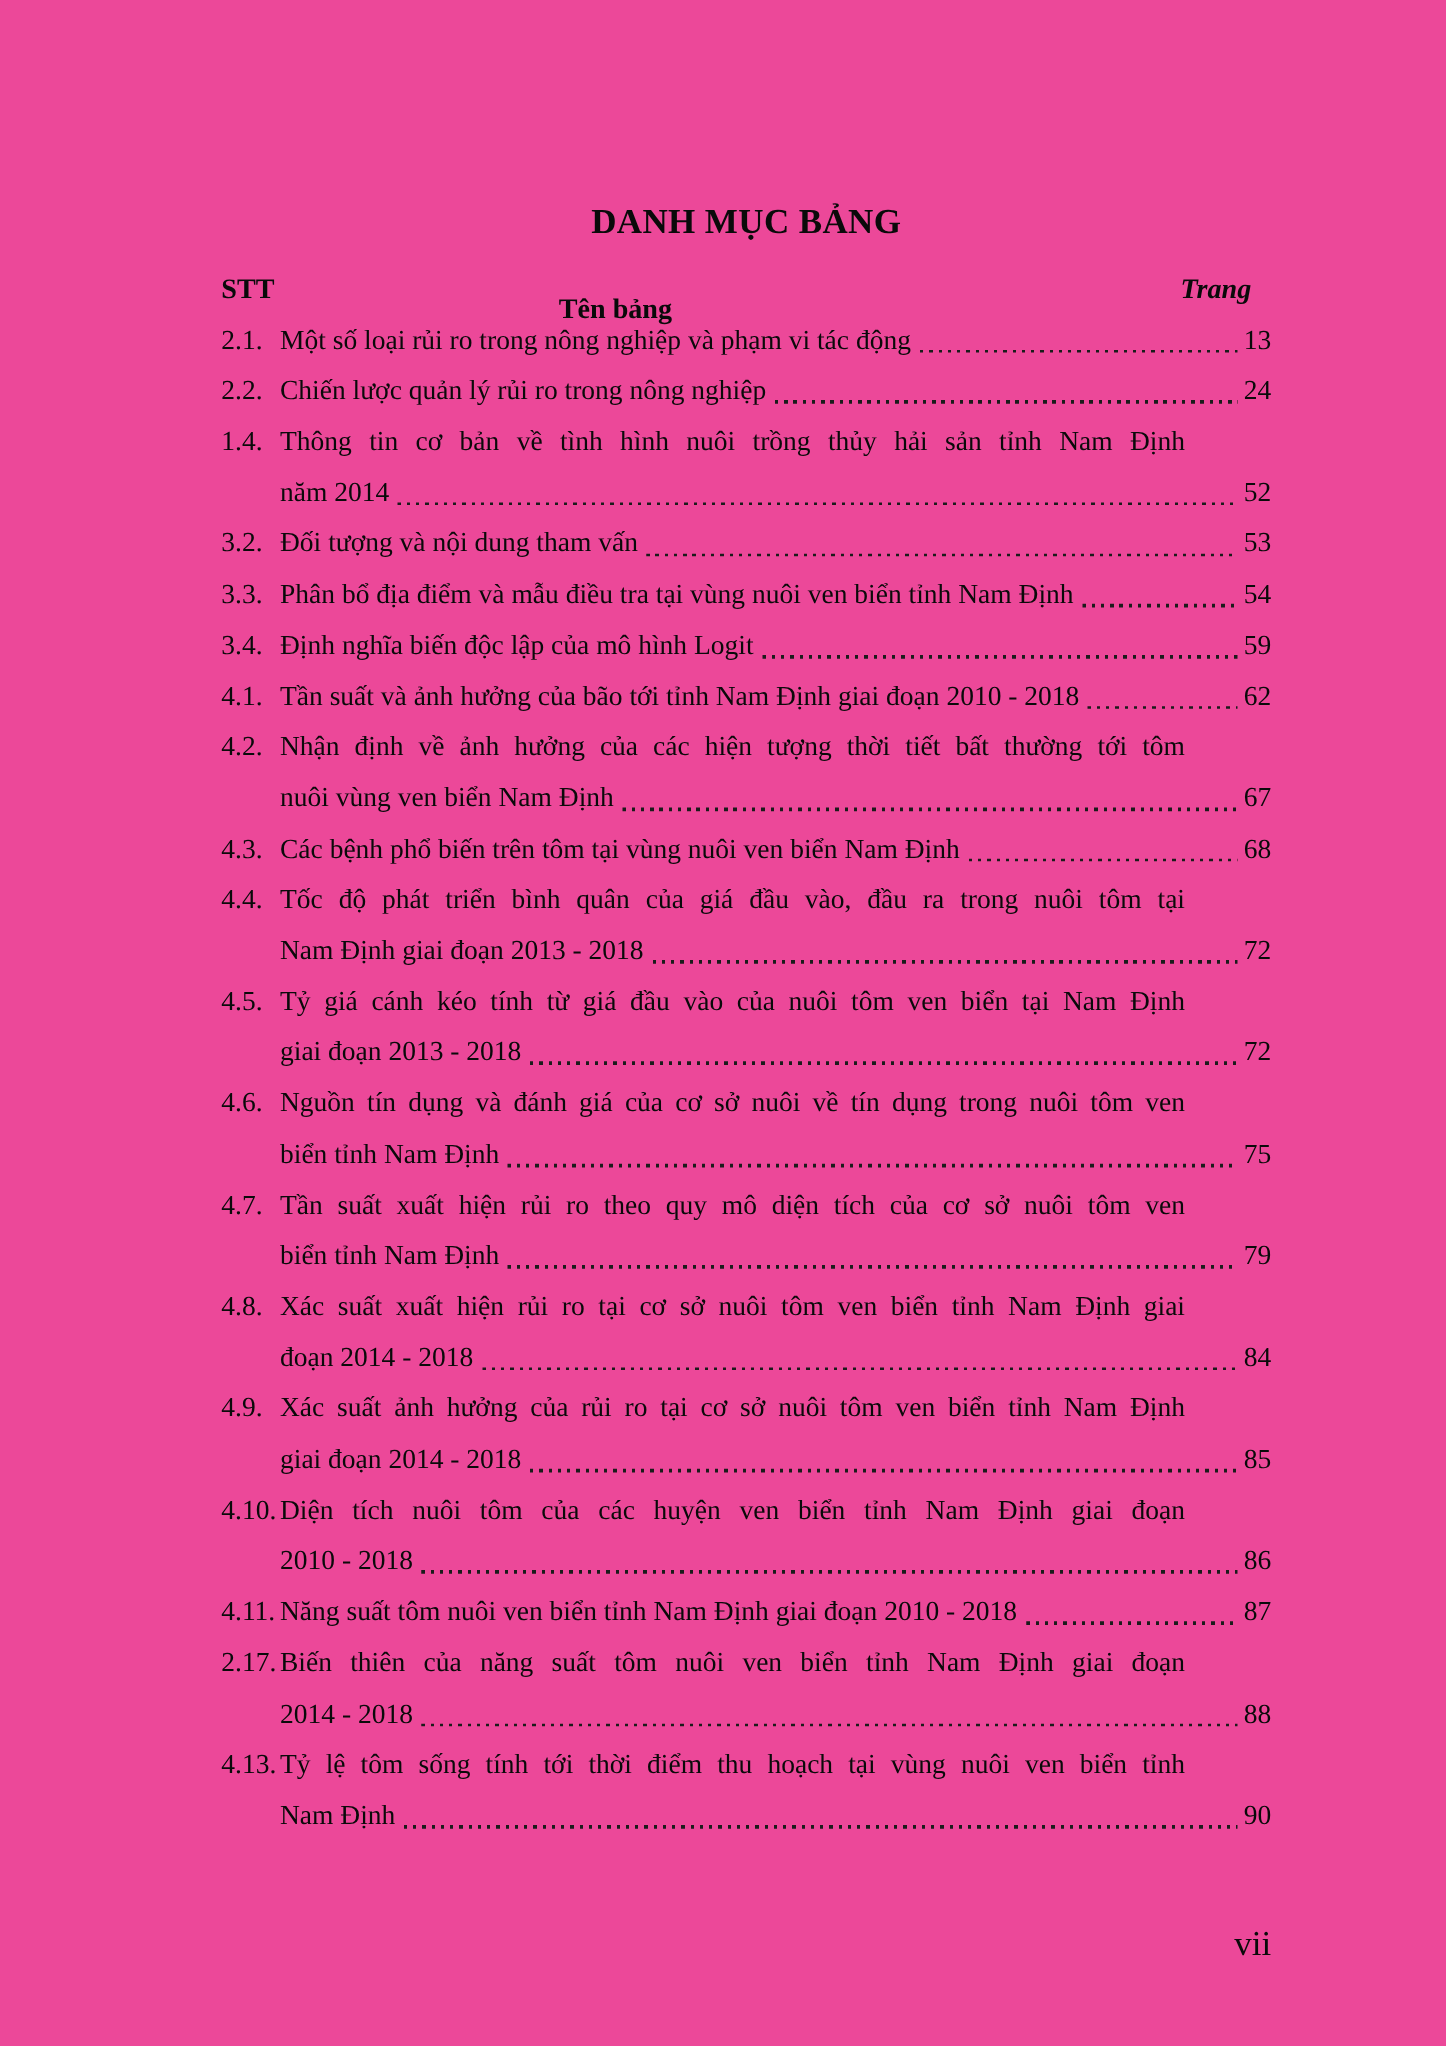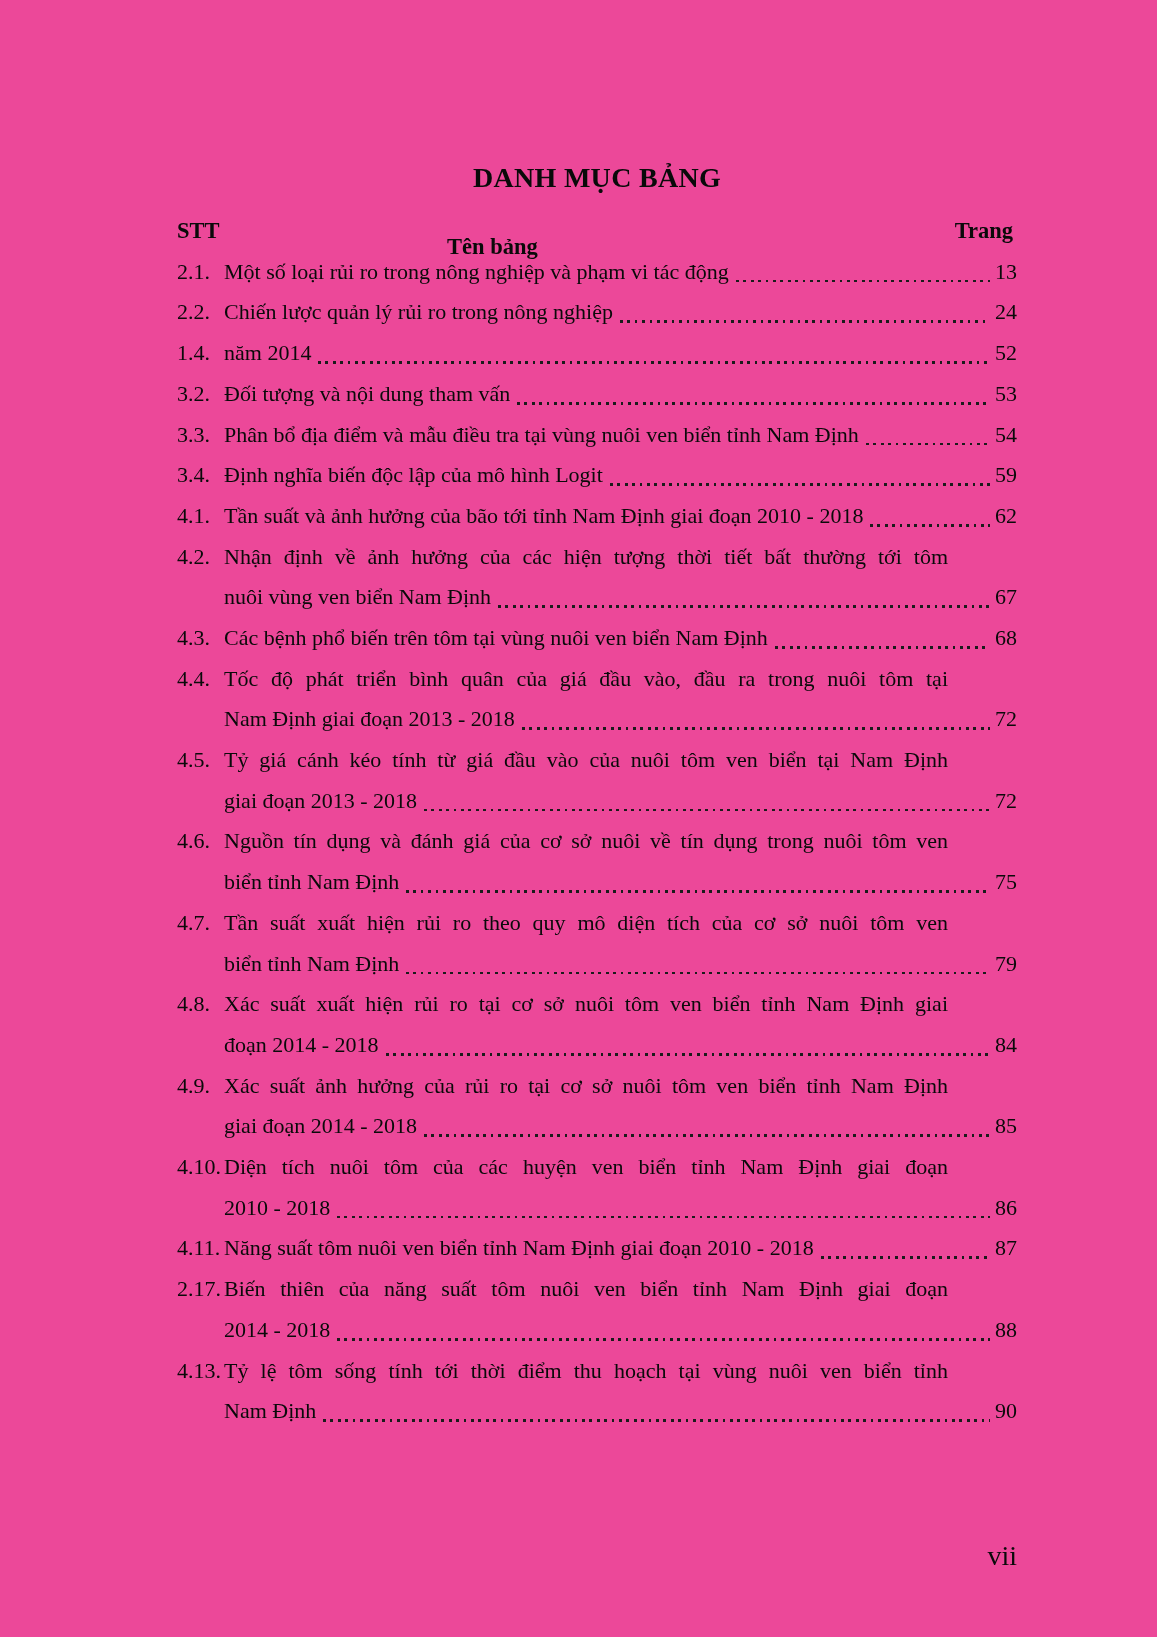--- a/index.html
+++ b/index.html
@@ -30,21 +30,21 @@
     line-height: 40.7px;
   }
   .toc-header {
     position: relative;
     height: 40.7px;
     font-weight: bold;
     font-size: 22.5px;
   }
   .h-stt  { position: absolute; left: 0; top: 0; }
   .h-name { position: absolute; left: 270px; top: 16px; width: 200px; text-align: left; }
-  .h-page { position: absolute; right: 4px; top: 0; }
+  .h-page { position: absolute; right: 16px; top: 0; font-style: italic; }
 
   .entry { display: flex; align-items: flex-start; }
   .no {
     width: 47px; flex: 0 0 47px;
     white-space: nowrap;
   }
   .content { flex: 1 1 auto; min-width: 0; }
   .jline {
     width: 724px;
     text-align: justify;
@@ -105,20 +105,21 @@
             <div class="lline">
               <span class="ltext">Chiến lược quản lý rủi ro trong nông nghiệp</span>
               <span class="dots"></span>
               <span class="pageno">24</span>
             </div>
           </div>
   </div>
         <div class="entry">
     <div class="no">1.4.</div>
     <div class="content">
+            <div class="jline">Thông tin cơ bản về tình hình nuôi trồng thủy hải sản tỉnh Nam Định</div>
             <div class="lline">
               <span class="ltext">năm 2014</span>
               <span class="dots"></span>
               <span class="pageno">52</span>
             </div>
           </div>
   </div>
         <div class="entry">
     <div class="no">3.2.</div>
     <div class="content">

